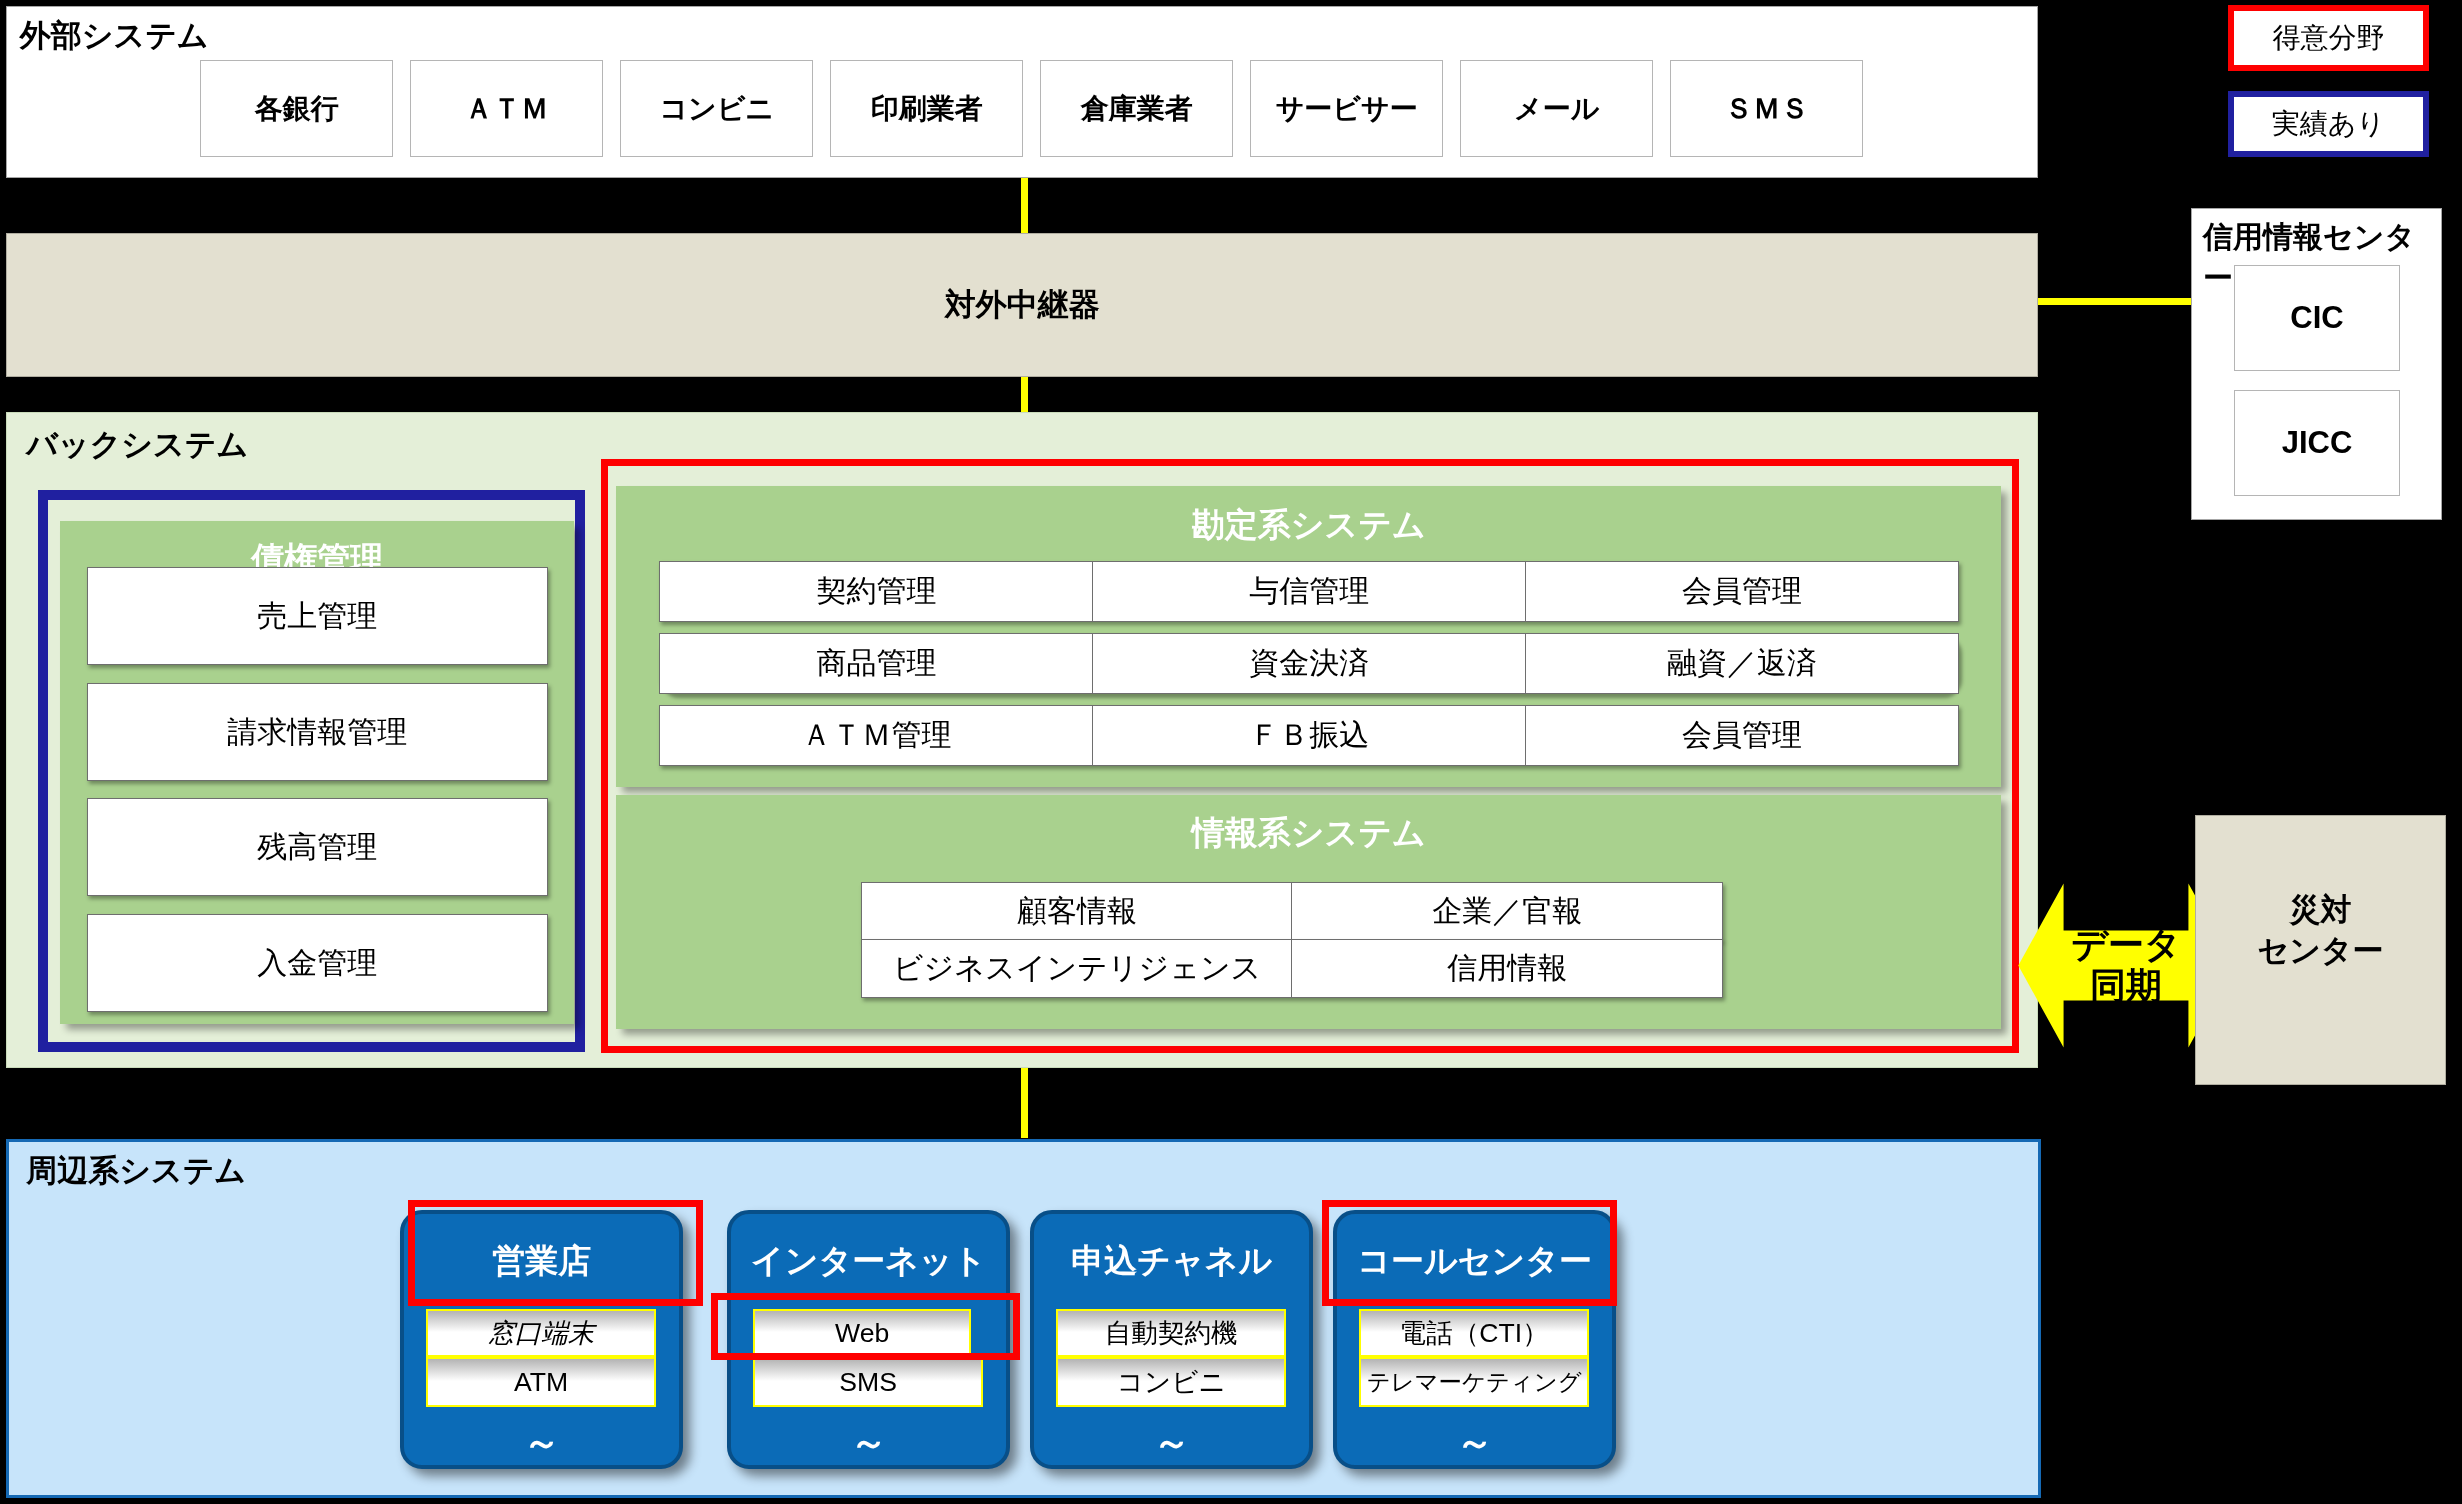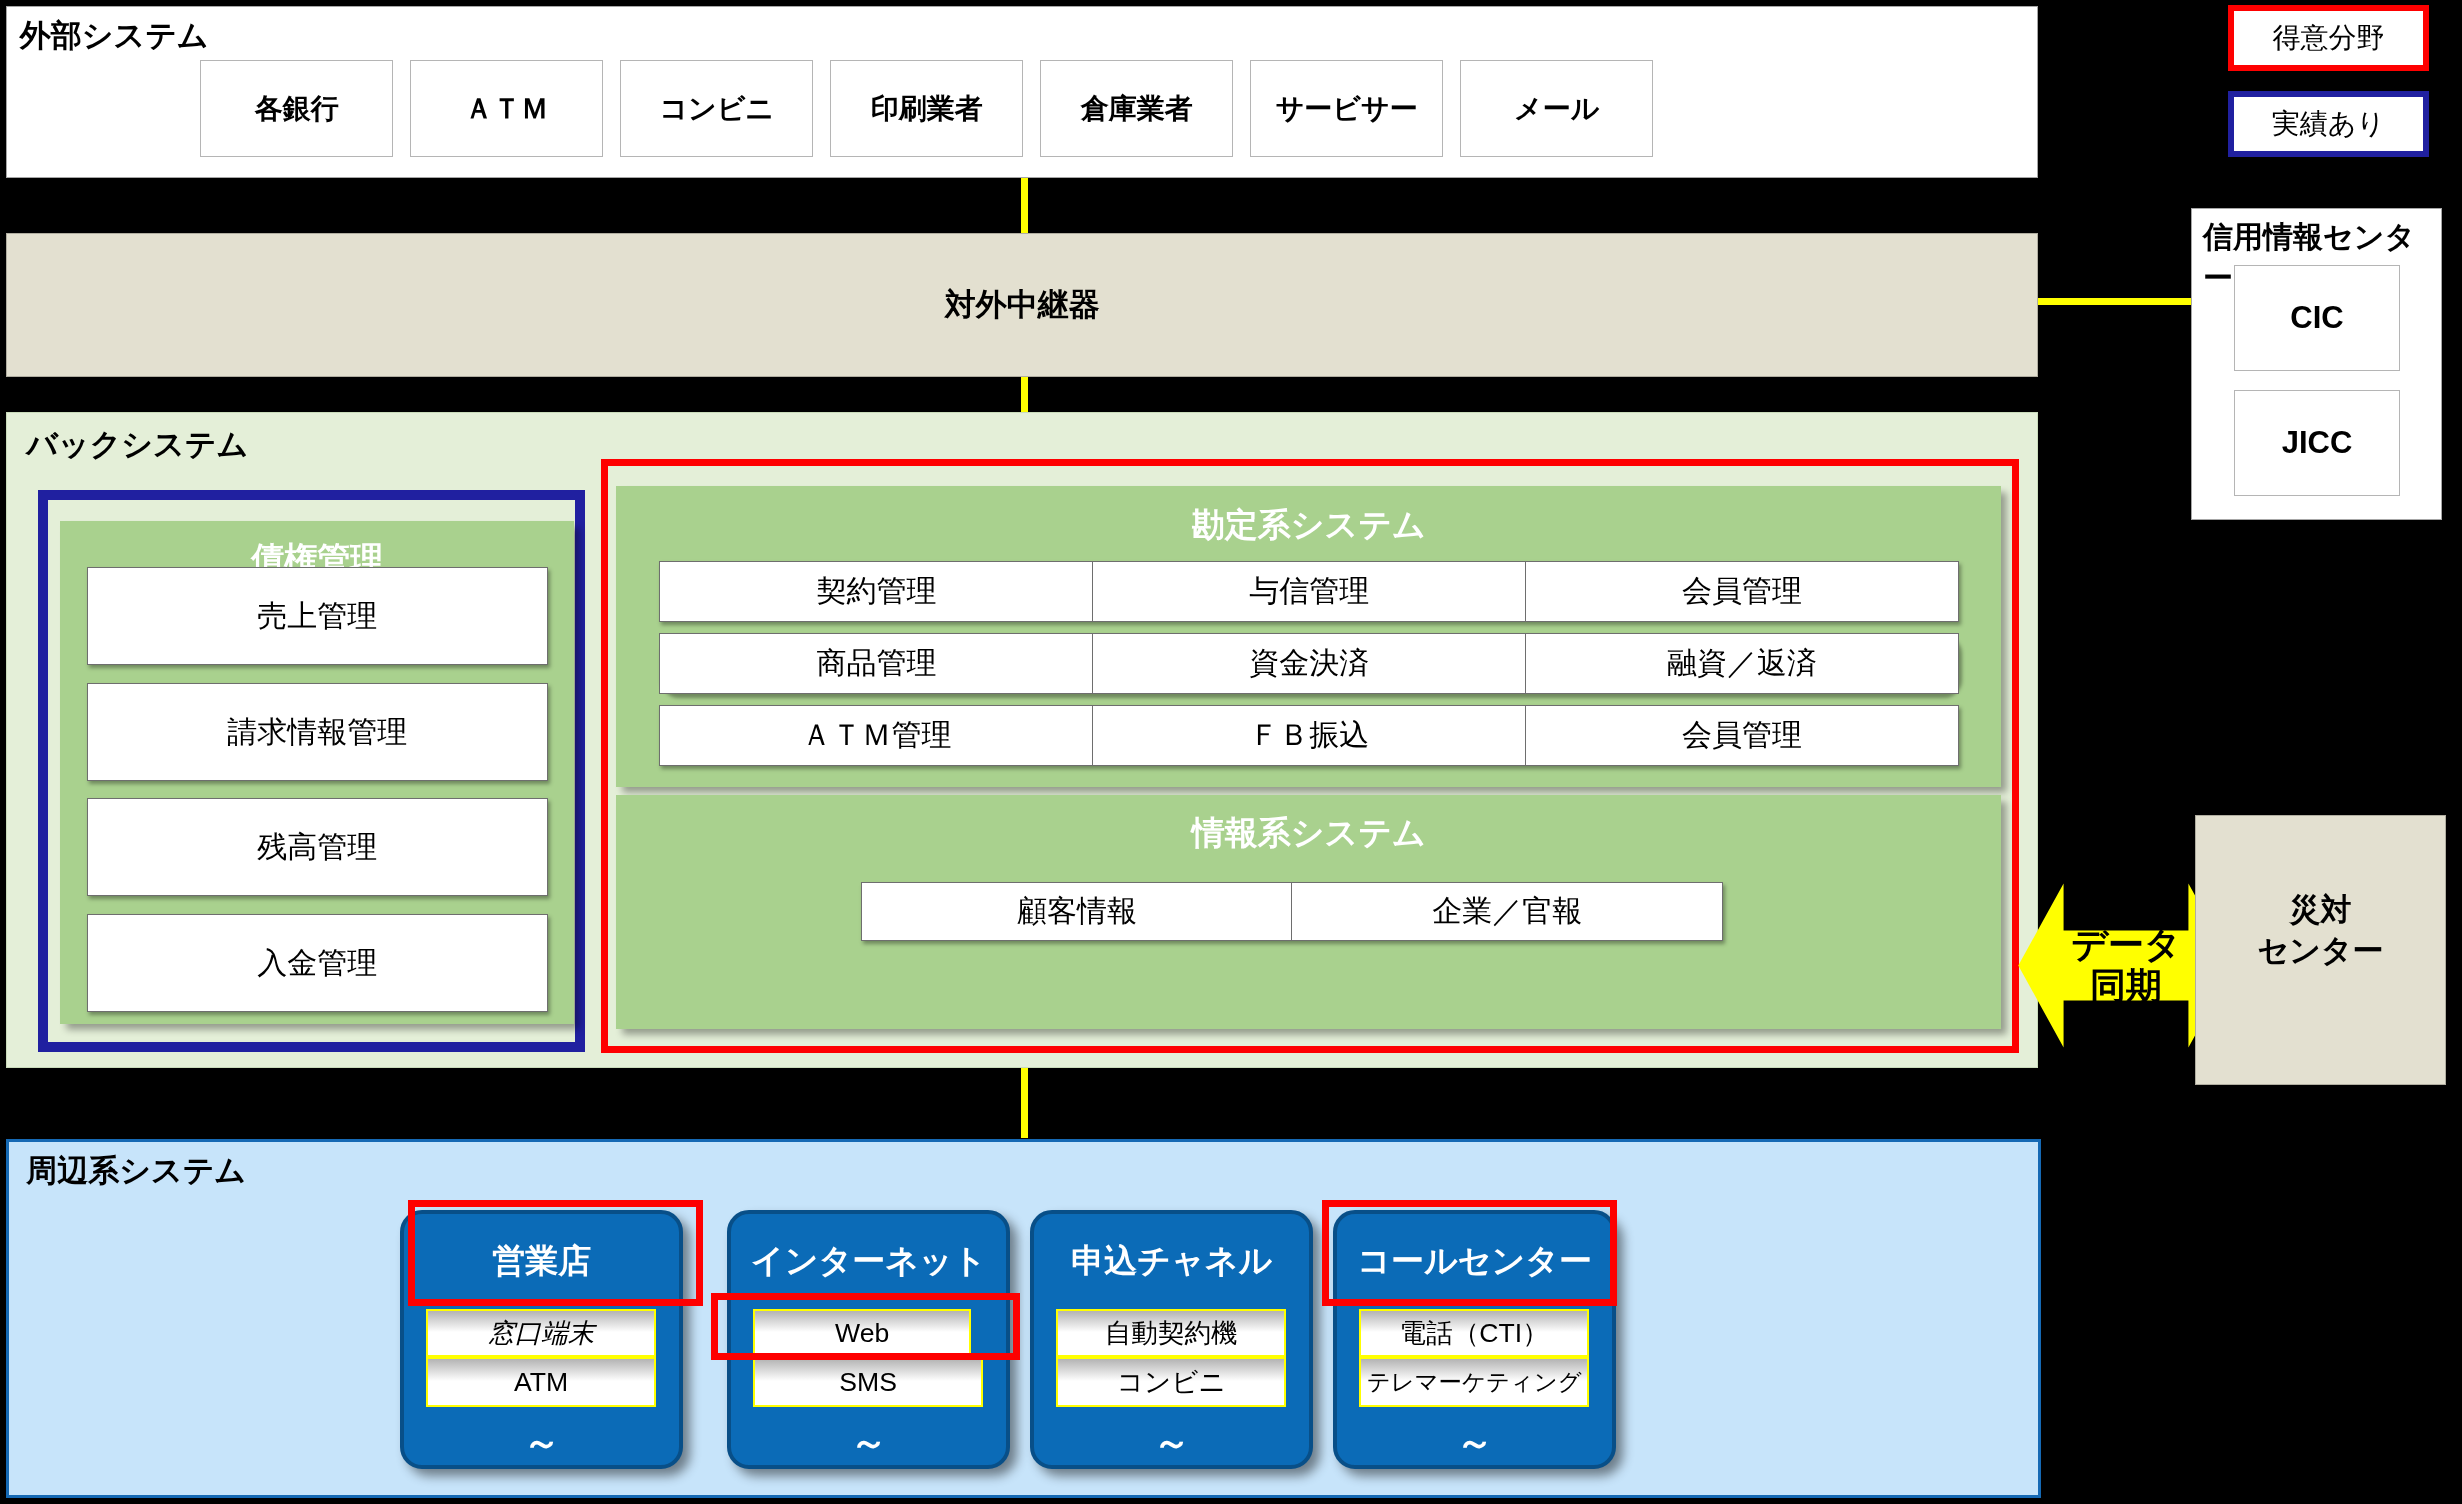--- a/index.html
+++ b/index.html
@@ -30,20 +30,21 @@
 
 <div class="abs panel-white" style="left:6.2px;top:6.2px;width:2032px;height:172px;">
   <div class="abs sec-label" style="left:12.5px;top:7.8px;">外部システム</div>
   <div class="abs topbox center" style="left:193px;top:53px;width:193px;height:97px;">各銀行</div>
   <div class="abs topbox center" style="left:403px;top:53px;width:193px;height:97px;">ＡＴＭ</div>
   <div class="abs topbox center" style="left:613px;top:53px;width:193px;height:97px;">コンビニ</div>
   <div class="abs topbox center" style="left:823px;top:53px;width:193px;height:97px;">印刷業者</div>
   <div class="abs topbox center" style="left:1033px;top:53px;width:193px;height:97px;">倉庫業者</div>
   <div class="abs topbox center" style="left:1243px;top:53px;width:193px;height:97px;">サービサー</div>
   <div class="abs topbox center" style="left:1453px;top:53px;width:193px;height:97px;">メール</div>
+  <div class="abs topbox center" style="left:1663px;top:53px;width:193px;height:97px;">ＳＭＳ</div>
 </div>
 
 <div class="abs center" style="left:2228px;top:4.7px;width:201px;height:66px;background:#fff;border:6.2px solid #fe0000;font-size:28px;">得意分野</div>
 <div class="abs center" style="left:2228px;top:91px;width:201px;height:66px;background:#fff;border:6.2px solid #2020a0;font-size:28px;">実績あり</div>
 
 <div class="abs yellow" style="left:1021px;top:178px;width:7px;height:55px;"></div>
 <div class="abs yellow" style="left:1021px;top:376px;width:7px;height:36px;"></div>
 <div class="abs yellow" style="left:2038px;top:298px;width:153px;height:7px;"></div>
 <div class="abs yellow" style="left:1021px;top:1068px;width:7px;height:70px;"></div>
 
@@ -88,20 +89,24 @@
       <div class="whitecell center">会員管理</div>
     </div>
   </div>
 
   <div class="abs greenpanel" style="left:609px;top:382px;width:1385px;height:234px;">
     <div class="greentitle" style="padding-top:15.6px;">情報系システム</div>
     <div class="abs gridrow" style="left:245px;top:87px;width:862px;height:59px;">
       <div class="whitecell center">顧客情報</div>
       <div class="whitecell center">企業／官報</div>
     </div>
+    <div class="abs gridrow" style="left:245px;top:144px;width:862px;height:59px;">
+      <div class="whitecell center">ビジネスインテリジェンス</div>
+      <div class="whitecell center">信用情報</div>
+    </div>
   </div>
 </div>
 
 <svg class="abs" style="left:2018px;top:882px;" width="216" height="167" viewBox="0 0 276 214">
   <polygon points="0,107 58,2 58,62 218,62 218,2 276,107 218,212 218,152 58,152 58,212" fill="#ffff00"></polygon>
 </svg>
 <div class="abs center" style="left:2018px;top:882px;width:216px;height:167px;flex-direction:column;">
   <div class="syncword">データ</div>
   <div class="syncword">同期</div>
 </div>

